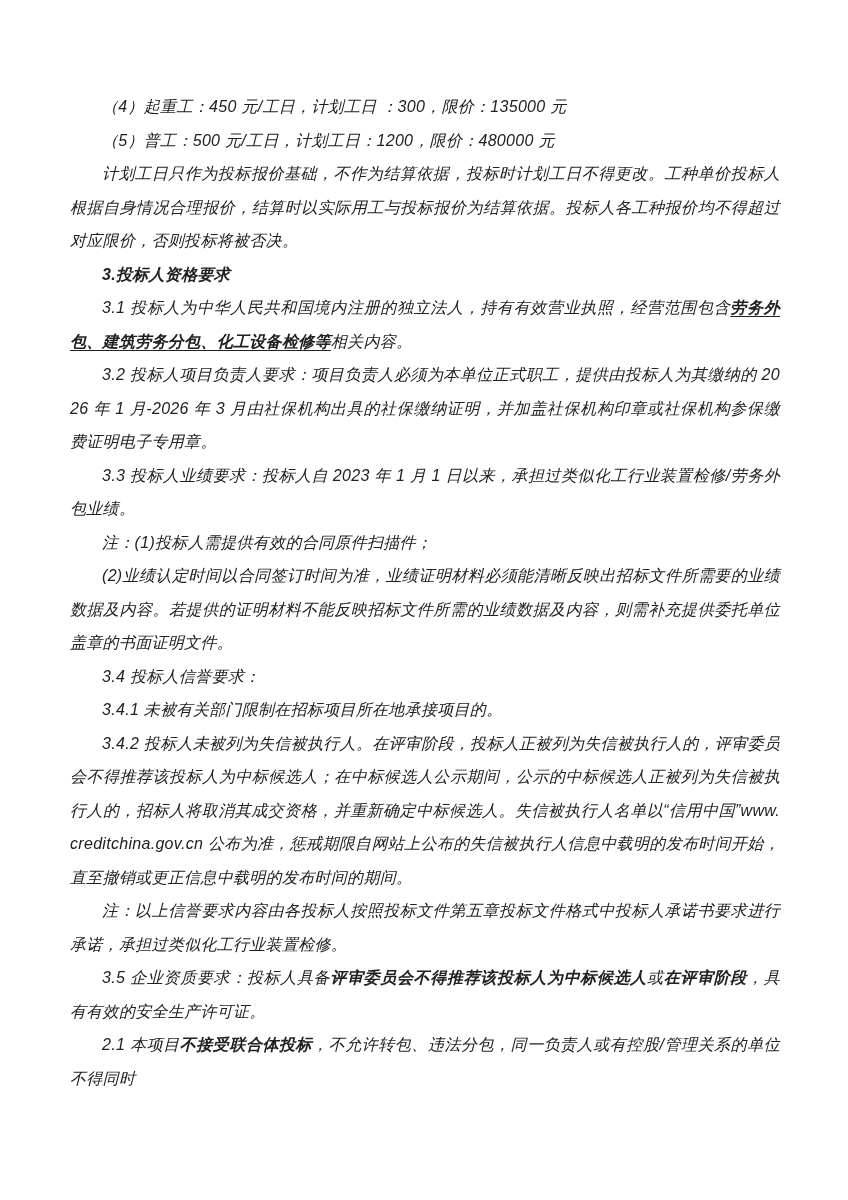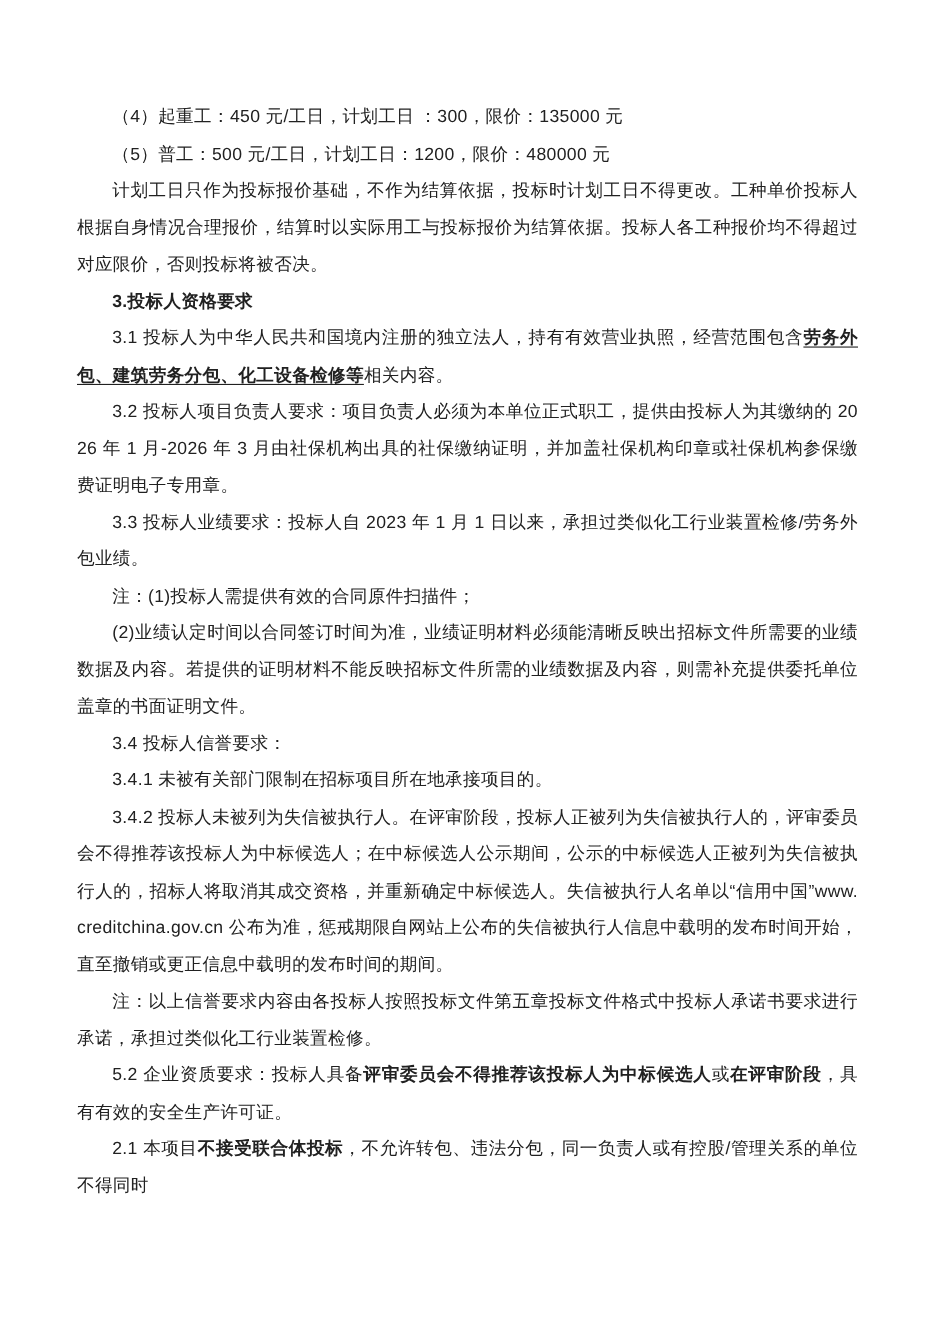--- a/index.html
+++ b/index.html
@@ -6,20 +6,21 @@
     margin: 0;
     padding: 0;
     background: #ffffff;
   }
   .page {
     position: relative;
     width: 848px;
     height: 1200px;
     background: #ffffff;
     overflow: hidden;
+    font-style: italic;
   }
   .doc-body {
     position: absolute;
     left: 70px;
     top: 90px;
     width: 710px;
     font-family: "Liberation Sans", "DejaVu Sans", sans-serif;
     font-size: 16px;
     line-height: 33.5px;
     color: #212121;
@@ -54,16 +55,16 @@
       <p class="heading"><span>3.投标人资格要求</span></p>
       <p><span>3.1 投标人为中华人民共和国境内注册的独立法人，持有有效营业执照，经营范围包含</span><span class="run-b run-u">劳务外包、建筑劳务分包、化工设备检修等</span><span>相关内容。</span></p>
       <p><span>3.2 投标人项目负责人要求：项目负责人必须为本单位正式职工，提供由投标人为其缴纳的 2026 年 1 月-2026 年 3 月由社保机构出具的社保缴纳证明，并加盖社保机构印章或社保机构参保缴费证明电子专用章。</span></p>
       <p><span>3.3 投标人业绩要求：投标人自 2023 年 1 月 1 日以来，承担过类似化工行业装置检修/劳务外包业绩。</span></p>
       <p><span>注：(1)投标人需提供有效的合同原件扫描件；</span></p>
       <p><span>(2)业绩认定时间以合同签订时间为准，业绩证明材料必须能清晰反映出招标文件所需要的业绩数据及内容。若提供的证明材料不能反映招标文件所需的业绩数据及内容，则需补充提供委托单位盖章的书面证明文件。</span></p>
       <p><span>3.4 投标人信誉要求：</span></p>
       <p><span>3.4.1 未被有关部门限制在招标项目所在地承接项目的。</span></p>
       <p><span>3.4.2 投标人未被列为失信被执行人。在评审阶段，投标人正被列为失信被执行人的，评审委员会不得推荐该投标人为中标候选人；在中标候选人公示期间，公示的中标候选人正被列为失信被执行人的，招标人将取消其成交资格，并重新确定中标候选人。失信被执行人名单以“信用中国”www.creditchina.gov.cn 公布为准，惩戒期限自网站上公布的失信被执行人信息中载明的发布时间开始，直至撤销或更正信息中载明的发布时间的期间。</span></p>
       <p><span>注：以上信誉要求内容由各投标人按照投标文件第五章投标文件格式中投标人承诺书要求进行承诺，承担过类似化工行业装置检修。</span></p>
-      <p><span>5.2 企业资质要求：投标人具备</span><span class="run-b">评审委员会不得推荐该投标人为中标候选人</span><span>或</span><span class="run-b">在评审阶段</span><span>，具有有效的安全生产许可证。</span></p>
+      <p><span>3.5 企业资质要求：投标人具备</span><span class="run-b">评审委员会不得推荐该投标人为中标候选人</span><span>或</span><span class="run-b">在评审阶段</span><span>，具有有效的安全生产许可证。</span></p>
       <p><span>2.1  本项目</span><span class="run-b">不接受联合体投标</span><span>，不允许转包、违法分包，同一负责人或有控股/管理关系的单位不得同时</span></p>
     </div>
 </div>
 
 </body></html>

